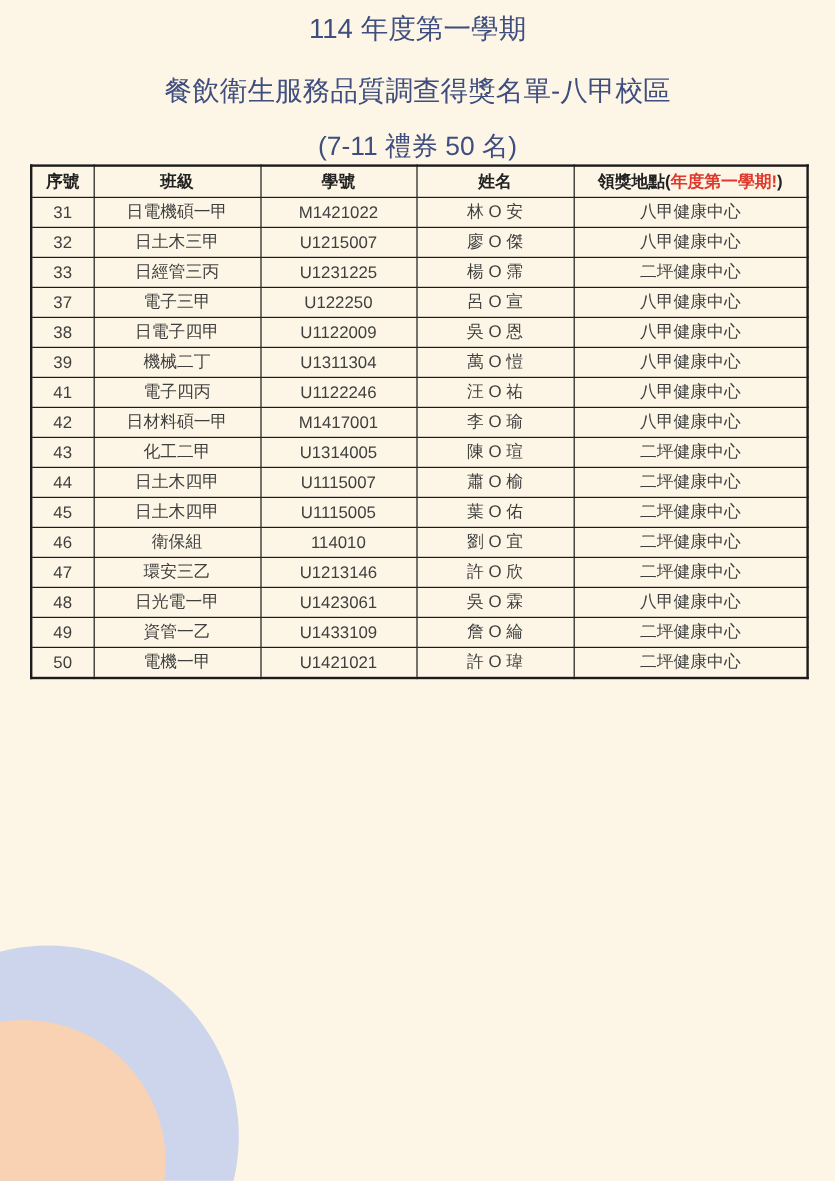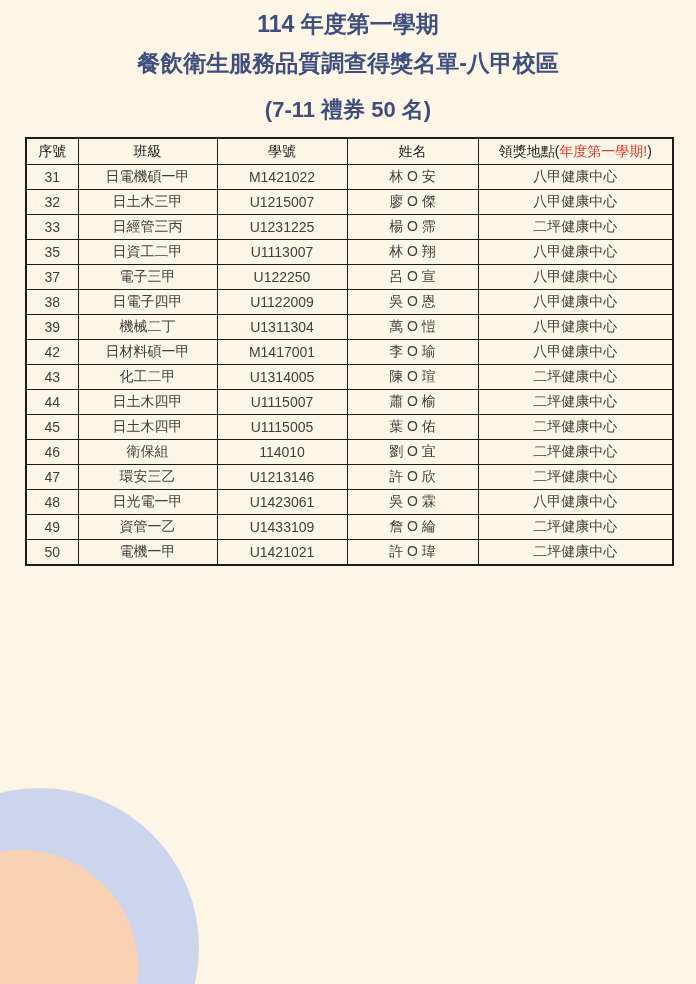--- a/index.html
+++ b/index.html
@@ -22,39 +22,39 @@
   .decor-outer{
     left:-119px;top:788px;width:318px;height:318px;
     background:var(--decor-outer);
   }
   .decor-inner{
     left:-98px;top:850px;width:236px;height:236px;
     background:var(--decor-inner);
   }
   .titles{
     position:absolute;top:0;left:0;width:696px;
-    text-align:center;color:var(--title);font-weight:bold;
+    text-align:center;color:var(--title);font-weight:normal;
   }
   .title-line1{margin-top:11px;font-size:23px;line-height:27px;}
-  .title-line2{margin-top:12px;font-size:23px;line-height:27px;}
+  .title-line2{margin-top:24px;font-size:23px;line-height:27px;}
   .title-line3{margin-top:19px;font-size:22px;line-height:27px;}
   table.winners{
     position:absolute;left:25px;top:137px;
     width:647px;table-layout:fixed;
     border-collapse:collapse;
     border:2px solid var(--border);
     background:transparent;
   }
   table.winners th,table.winners td{
     border:1px solid var(--border);
     text-align:center;vertical-align:middle;
     padding:0 2px;overflow:hidden;white-space:nowrap;
   }
   table.winners th{
-    height:25px;font-size:14px;font-weight:normal;color:#222;
+    height:25px;font-size:14px;font-weight:bold;color:#222;
   }
   table.winners td{
     height:24px;font-size:14px;color:var(--cell-text);
   }
   .red-note{color:var(--red);}
   .col-no{width:52px;}
   .col-class{width:139px;}
   .col-sid{width:130px;}
   .col-name{width:131px;}
   .col-loc{width:195px;}
@@ -104,27 +104,20 @@
         <td>八甲健康中心</td>
       </tr>
       <tr>
         <td>33</td>
         <td>日經管三丙</td>
         <td>U1231225</td>
         <td>楊 O 霈</td>
         <td>二坪健康中心</td>
       </tr>
       <tr>
-        <td>35</td>
-        <td>日資工二甲</td>
-        <td>U1113007</td>
-        <td>林 O 翔</td>
-        <td>八甲健康中心</td>
-      </tr>
-      <tr>
         <td>37</td>
         <td>電子三甲</td>
         <td>U122250</td>
         <td>呂 O 宣</td>
         <td>八甲健康中心</td>
       </tr>
       <tr>
         <td>38</td>
         <td>日電子四甲</td>
         <td>U1122009</td>
@@ -132,20 +125,27 @@
         <td>八甲健康中心</td>
       </tr>
       <tr>
         <td>39</td>
         <td>機械二丁</td>
         <td>U1311304</td>
         <td>萬 O 愷</td>
         <td>八甲健康中心</td>
       </tr>
       <tr>
+        <td>41</td>
+        <td>電子四丙</td>
+        <td>U1122246</td>
+        <td>汪 O 祐</td>
+        <td>八甲健康中心</td>
+      </tr>
+      <tr>
         <td>42</td>
         <td>日材料碩一甲</td>
         <td>M1417001</td>
         <td>李 O 瑜</td>
         <td>八甲健康中心</td>
       </tr>
       <tr>
         <td>43</td>
         <td>化工二甲</td>
         <td>U1314005</td>

